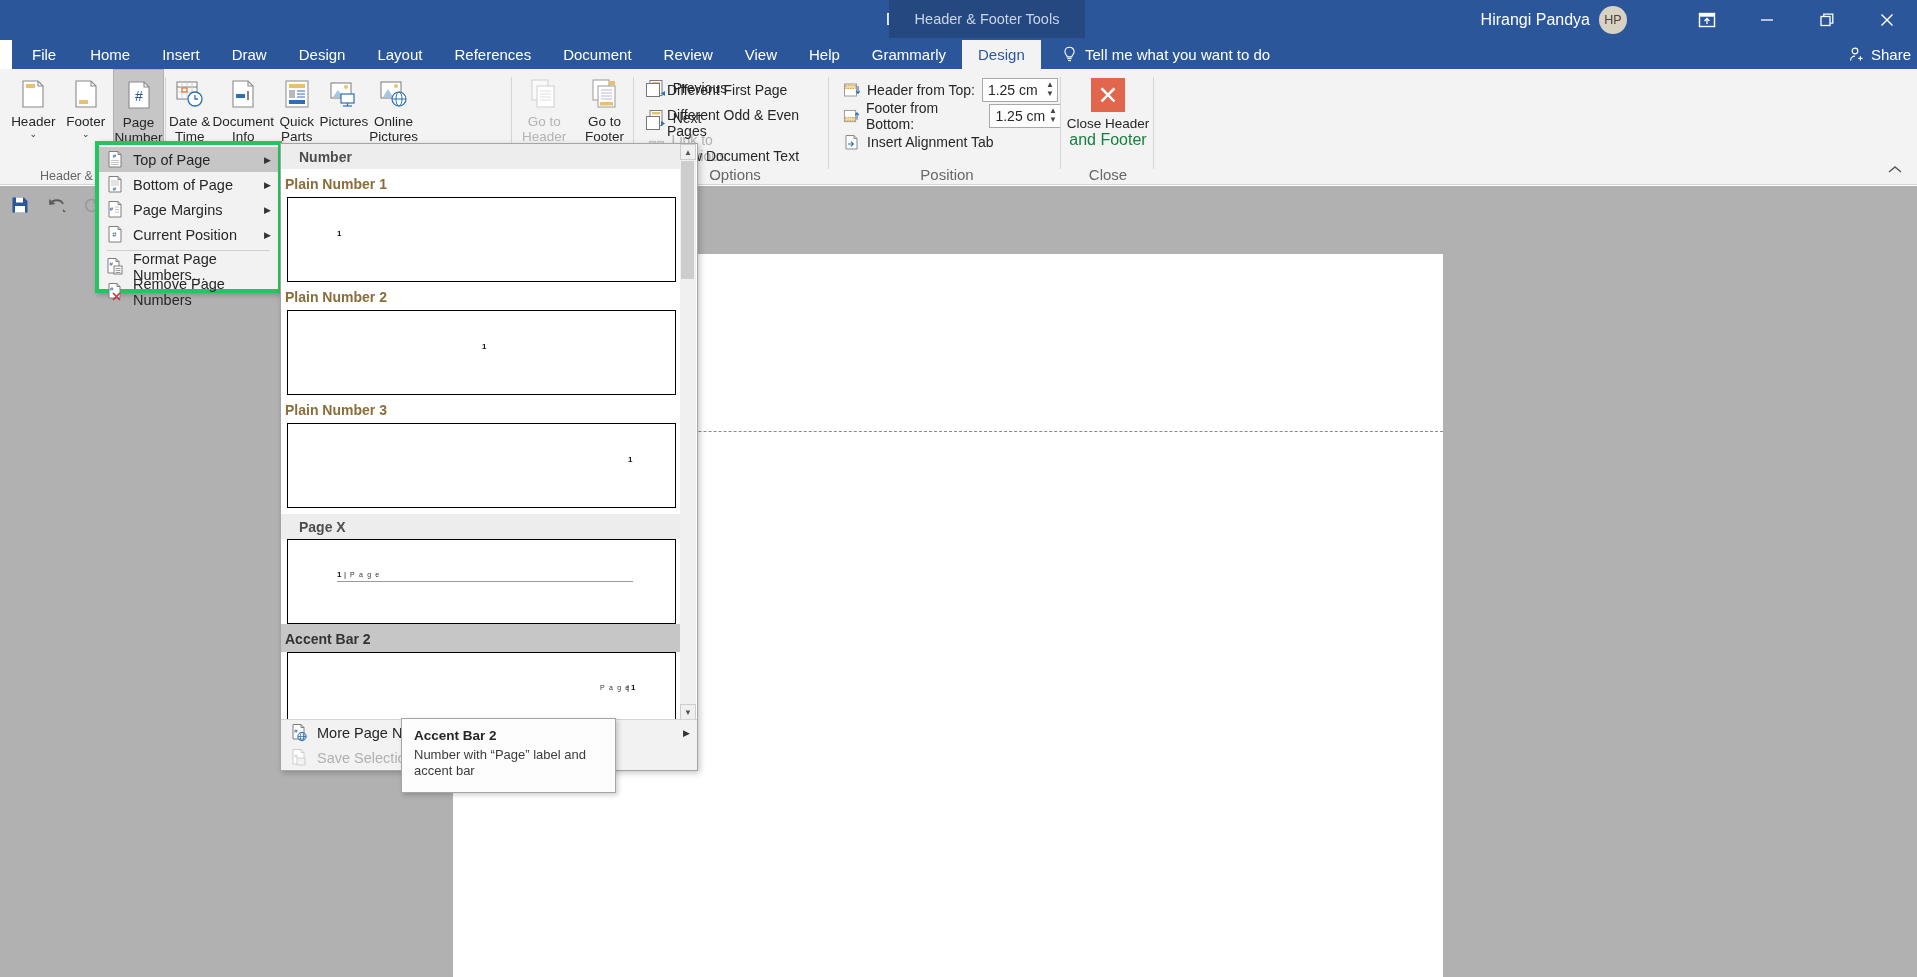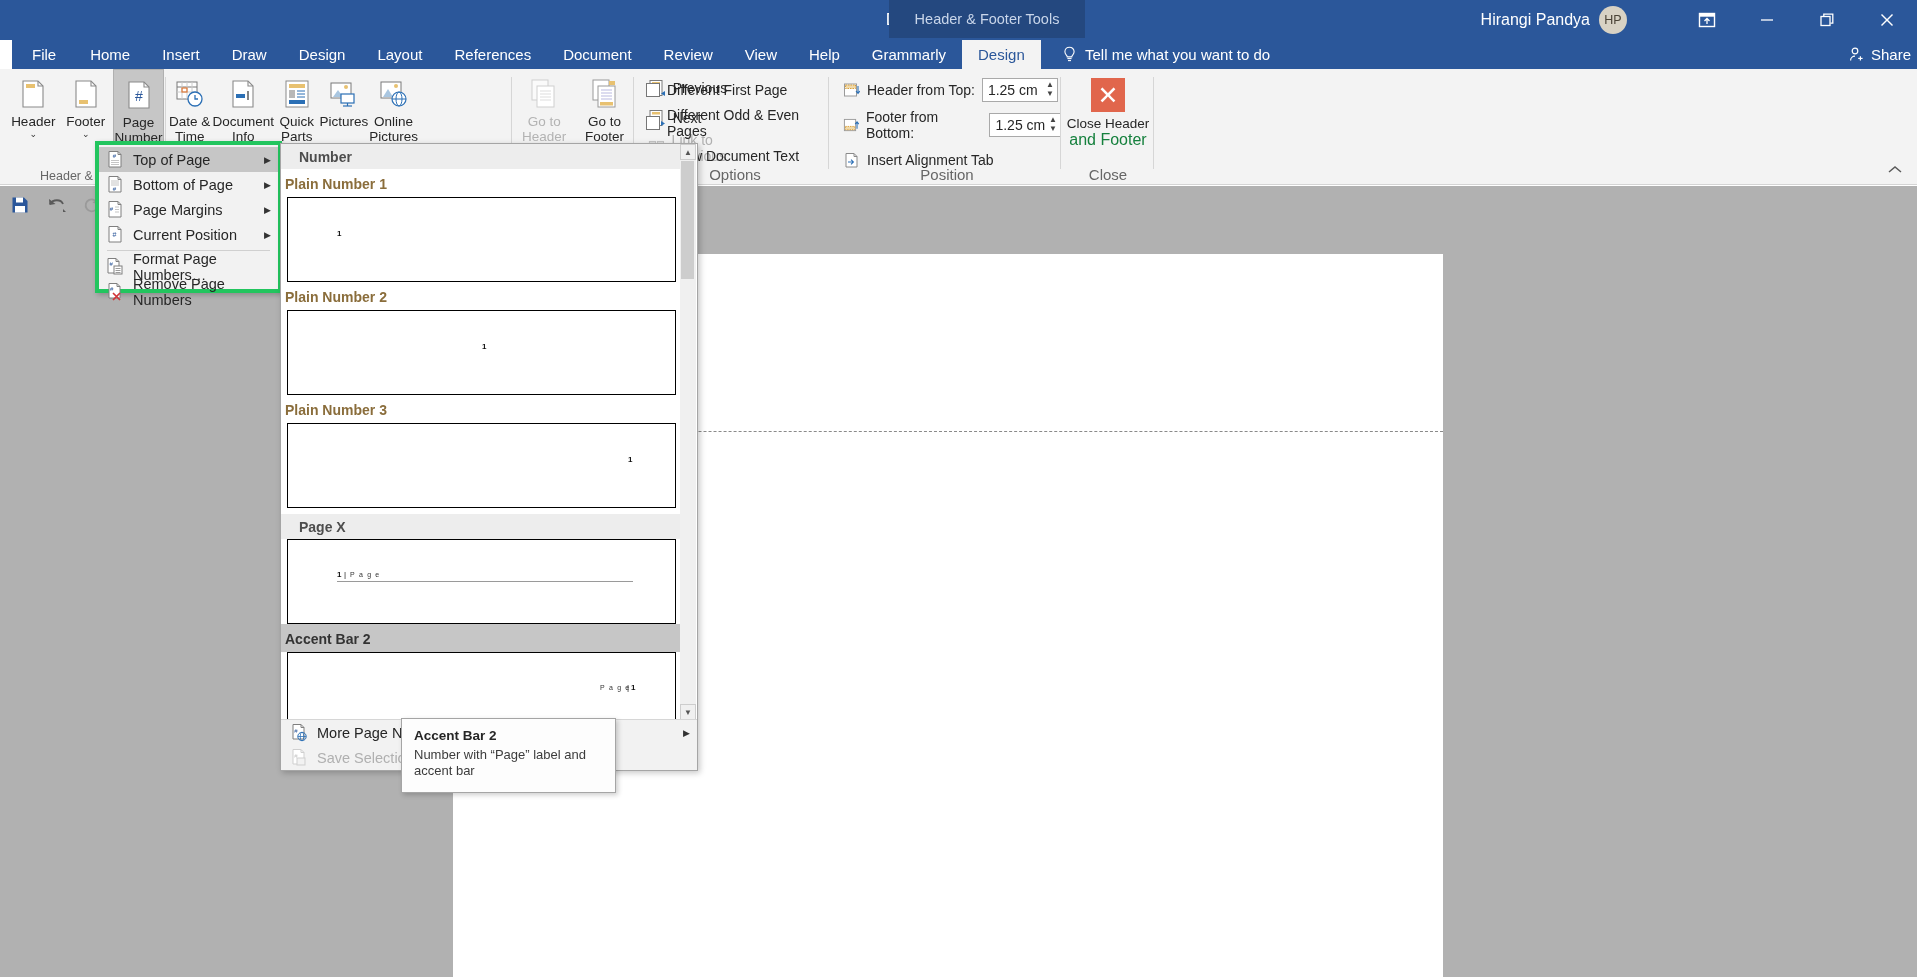--- a/index.html
+++ b/index.html
@@ -534,21 +534,21 @@
       <div class="small-row">
         <span class="chk checked"></span>
         <span>Show Document Text</span>
       </div>
     </div>
     <div class="rgroup-label">Options</div>
   </div>
   <div class="rgroup-sep" style="left:828px;"></div>
 
   <div class="rgroup" style="left:833px; width:228px;">
-    <div style="padding:9px 0 0 10px; display:flex; flex-direction:column; gap:11px;">
+    <div style="padding:9px 0 0 10px; display:flex; flex-direction:column; gap:2px;">
       <div class="small-row">
         <svg width="17" height="17" viewBox="0 0 17 17">
             <rect x="1.5" y="2" width="12" height="12" fill="#fff" stroke="#9a9a9a"></rect>
             <rect x="2.5" y="3" width="10" height="3.5" fill="#f0d9a8" stroke="#d9a03a" stroke-dasharray="1.5 1"></rect>
             <path d="M15 4 V11 M13 9 L15 11.4 L17 9" stroke="#2b6fb5" stroke-width="1.1" fill="none"></path>
           </svg>
         <span>Header from Top:</span>
         <span class="spin">
           <span>1.25 cm</span>
           <span class="arrows">

